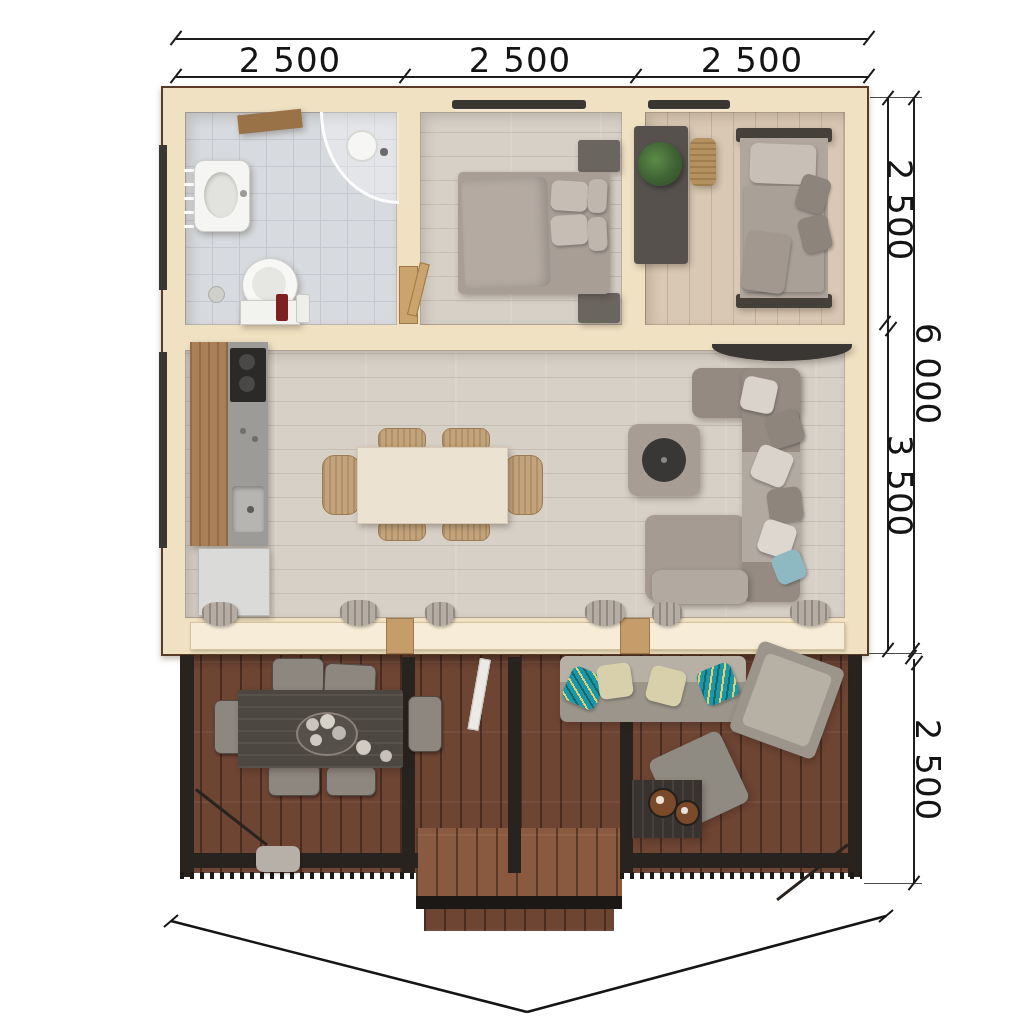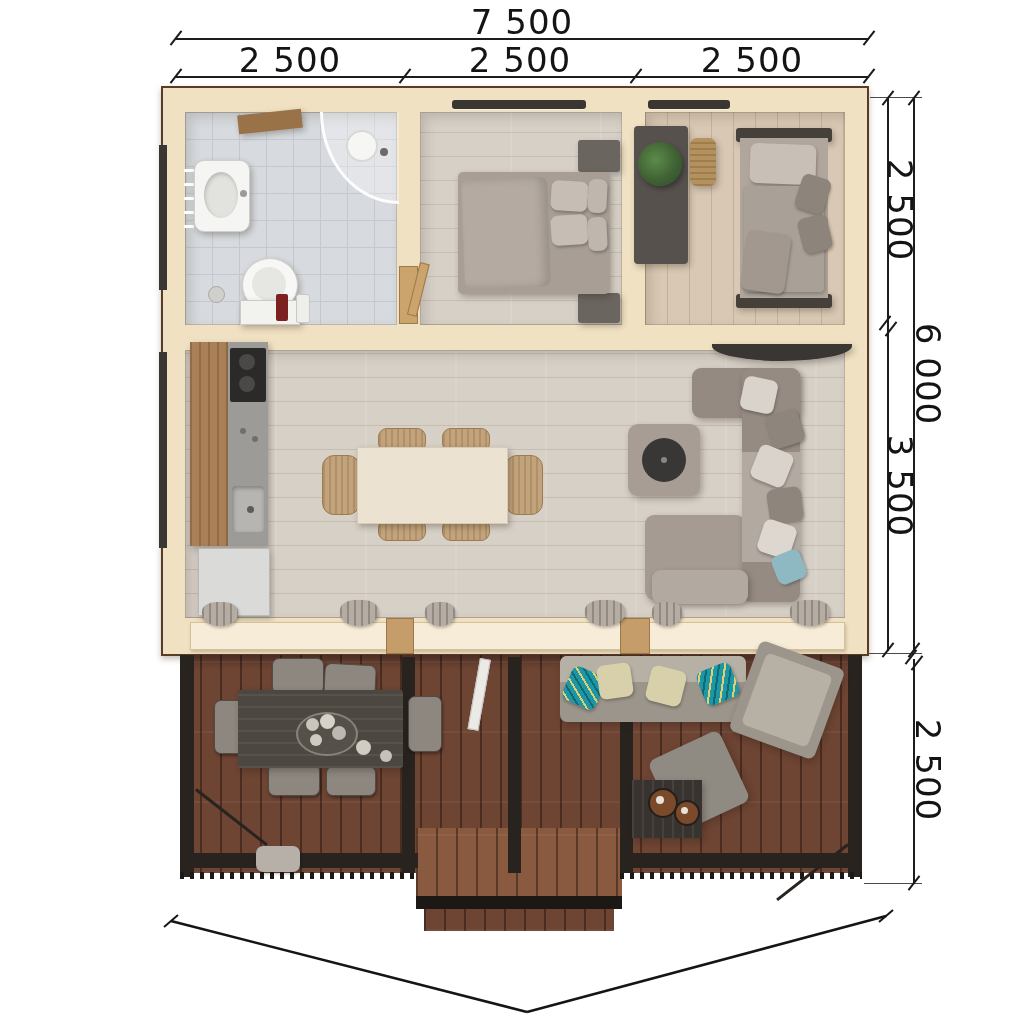--- a/index.html
+++ b/index.html
@@ -45,21 +45,20 @@
                           repeating-linear-gradient(90deg,rgba(255,255,255,.20) 0 1px,transparent 1px 13px);}
   .deckplanks{background-image:repeating-linear-gradient(90deg,rgba(15,8,4,.40) 0 2px,transparent 2px 20px),
                                repeating-linear-gradient(0deg,rgba(255,255,255,.05) 0 2px,transparent 2px 70px);}
   svg.overlay{position:absolute;left:0;top:0;pointer-events:none;}
 </style>
 </head>
 <body>
 
 <div class="canvas">
 
-  <div class="dim-label" style="left:452px;top:2px;width:140px">7 500</div>
   <div class="hline" style="left:176px;top:38px;width:693px"></div>
   <div class="tick" style="left:167px;top:37px"></div>
   <div class="tick" style="left:860px;top:37px"></div>
 
   <div class="dim-label" style="left:220px;top:40px;width:140px">2 500</div>
   <div class="dim-label" style="left:450px;top:40px;width:140px">2 500</div>
   <div class="dim-label" style="left:682px;top:40px;width:140px">2 500</div>
   <div class="hline" style="left:176px;top:76px;width:693px"></div>
   <div class="tick" style="left:167px;top:75px"></div>
   <div class="tick" style="left:396px;top:75px"></div>

